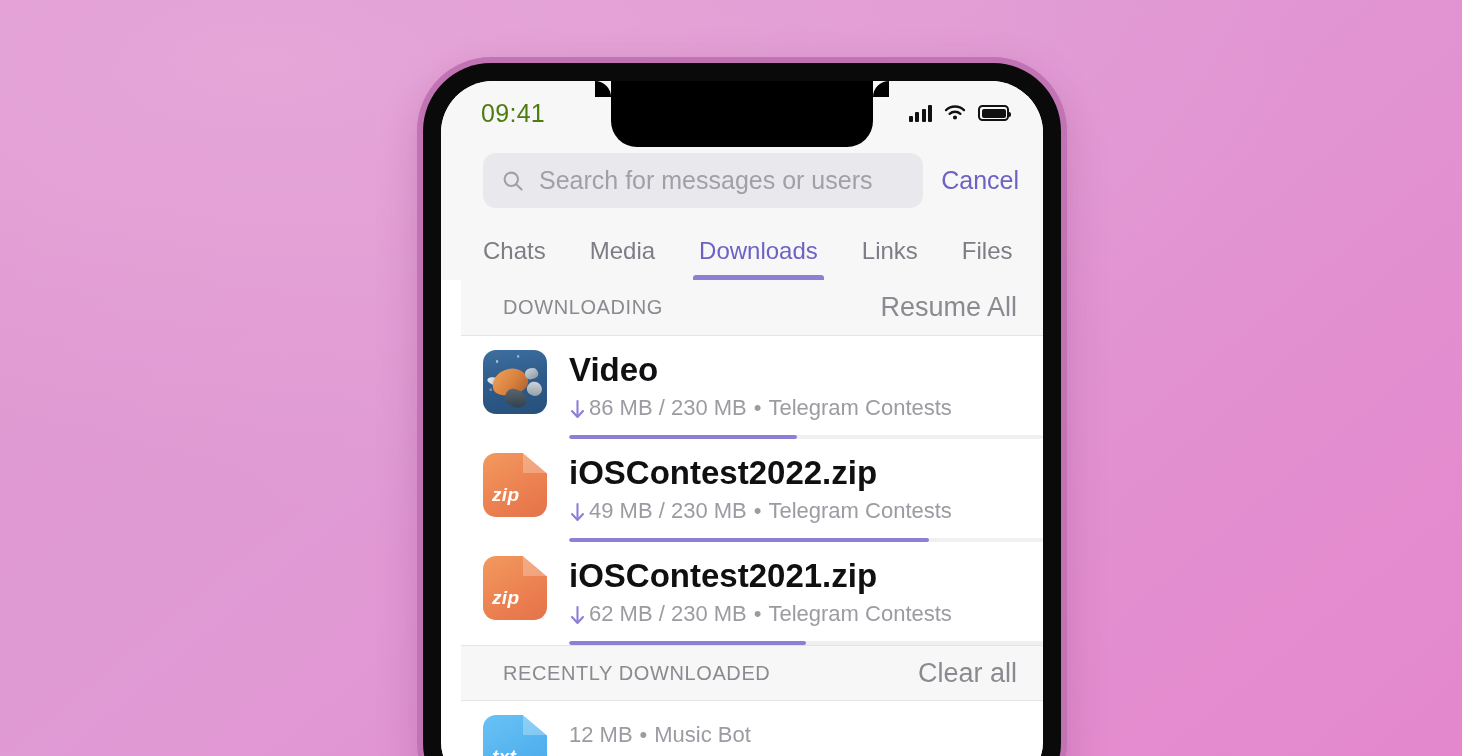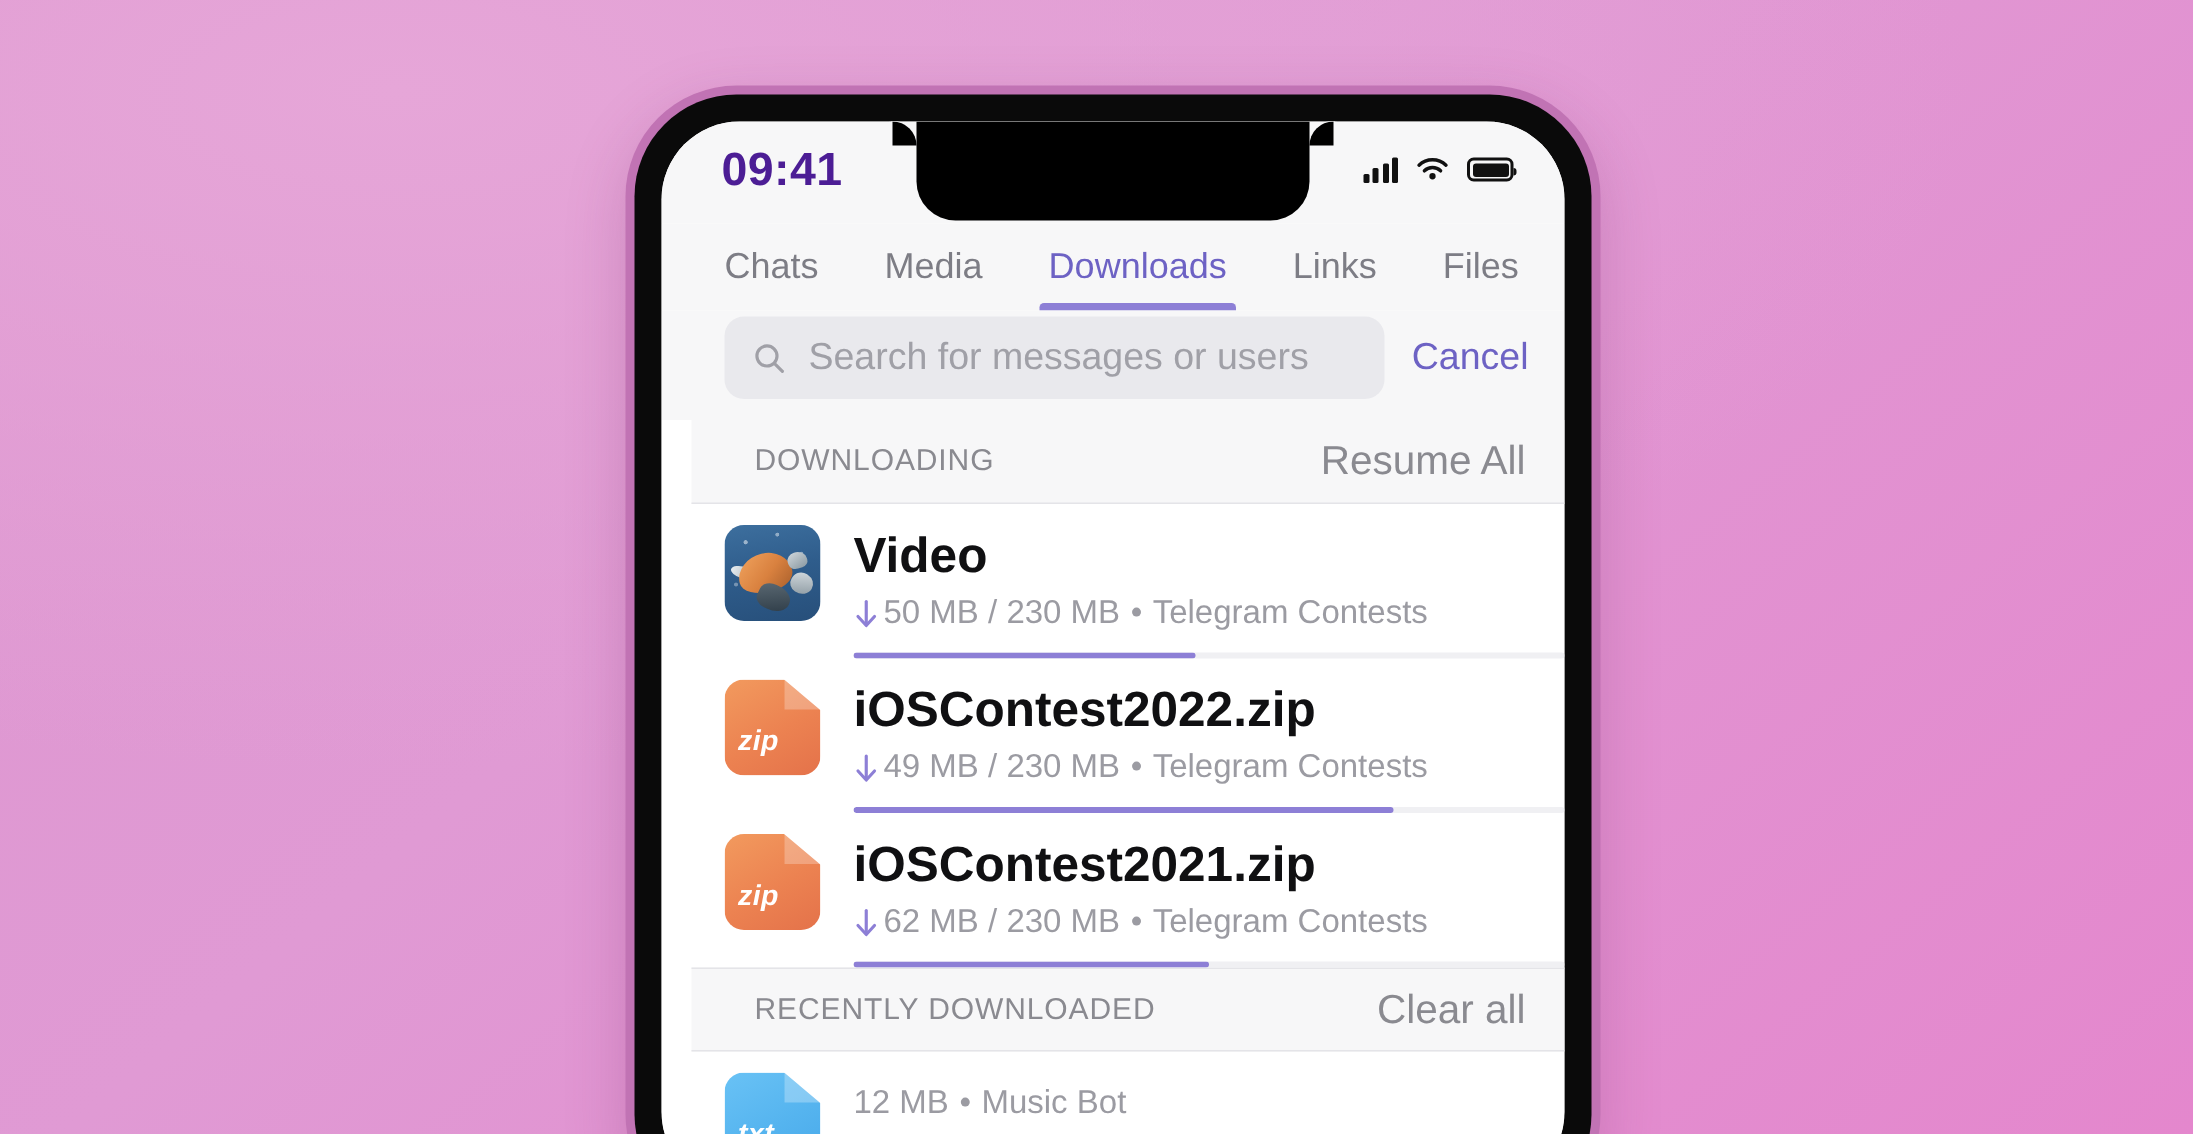--- a/index.html
+++ b/index.html
@@ -37,21 +37,21 @@
   }
 
   
   #statusbar {
     position:relative; height:68px;
     background:#f7f7f8;
     display:flex; align-items:center;
     padding:0 34px 0 40px;
   }
   #clock {
-    font-size:31px; font-weight:700; color:#4c1d95;
+    font-size:25px; font-weight:400; color:#4d7c0f;
     letter-spacing:.3px; margin-top:-4px;
   }
   #status-right {
     margin-left:auto; display:flex; align-items:center; gap:11px; margin-top:-4px;
   }
   .notch {
     position:absolute; top:0; left:50%; transform:translateX(-50%);
     width:262px; height:66px;
     background:#000; border-radius:0 0 26px 26px;
     z-index:6;
@@ -269,40 +269,40 @@
             <path d="M12 15.6a2.1 2.1 0 1 0 0-4.2 2.1 2.1 0 0 0 0 4.2z" fill="#111"></path>
             <path d="M6.6 9.9a7.8 7.8 0 0 1 10.8 0" stroke="#111" stroke-width="2.3" fill="none" stroke-linecap="round"></path>
             <path d="M3 6.1a13 13 0 0 1 18 0" stroke="#111" stroke-width="2.3" fill="none" stroke-linecap="round"></path>
           </svg>
           <div class="battery">
               <span></span>
             </div>
         </div>
       </div>
 
+      <div id="searchrow">
+        <div id="searchfield">
+          <svg width="24" height="24" viewBox="0 0 24 24">
+            <circle cx="10.3" cy="10.3" r="6.7" stroke="#a0a0a7" stroke-width="2.1" fill="none"></circle>
+            <line x1="15.4" y1="15.4" x2="20.6" y2="20.6" stroke="#a0a0a7" stroke-width="2.1" stroke-linecap="round"></line>
+          </svg>
+          <span class="ph">Search for messages or users</span>
+        </div>
+        <div id="cancel">Cancel</div>
+      </div>
+
       <div id="tabs">
         <div class="tab">Chats</div>
         <div class="tab">Media</div>
         <div class="tab active">Downloads</div>
         <div class="tab">Links</div>
         <div class="tab">Files</div>
         <div class="tab">Music</div>
       </div>
 
-      <div id="searchrow">
-        <div id="searchfield">
-          <svg width="24" height="24" viewBox="0 0 24 24">
-            <circle cx="10.3" cy="10.3" r="6.7" stroke="#a0a0a7" stroke-width="2.1" fill="none"></circle>
-            <line x1="15.4" y1="15.4" x2="20.6" y2="20.6" stroke="#a0a0a7" stroke-width="2.1" stroke-linecap="round"></line>
-          </svg>
-          <span class="ph">Search for messages or users</span>
-        </div>
-        <div id="cancel">Cancel</div>
-      </div>
-
       <div id="list">
 
         <div class="section-header">
           <span class="title">DOWNLOADING</span>
           <span class="action">Resume All</span>
         </div>
 
         <div class="row">
           <div class="thumb">
             <div class="turtle-bg">
@@ -313,21 +313,21 @@
               <div class="turtle-fin-c"></div>
             </div>
           </div>
           <div class="rowbody">
             <div class="rowtitle">Video</div>
             <div class="rowsub">
               <svg class="dl-arrow" viewBox="0 0 17 22">
                 <line x1="8.5" y1="2" x2="8.5" y2="17" stroke="#8d7fd6" stroke-width="2.1" stroke-linecap="round"></line>
                 <polyline points="3,12 8.5,18 14,12" stroke="#8d7fd6" stroke-width="2.1" fill="none" stroke-linecap="round" stroke-linejoin="round"></polyline>
               </svg>
-              <span>50 MB / 230 MB</span>
+              <span>86 MB / 230 MB</span>
               <span style="padding:0 7px">•</span>
               <span>Telegram Contests</span>
             </div>
             <div class="progress">
               <b style="width: 48%;"></b>
             </div>
           </div>
         </div>
 
         <div class="row">

